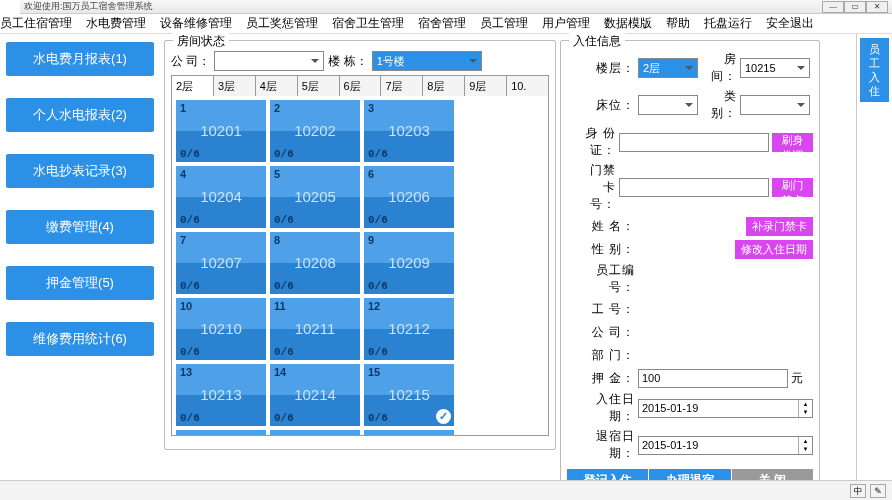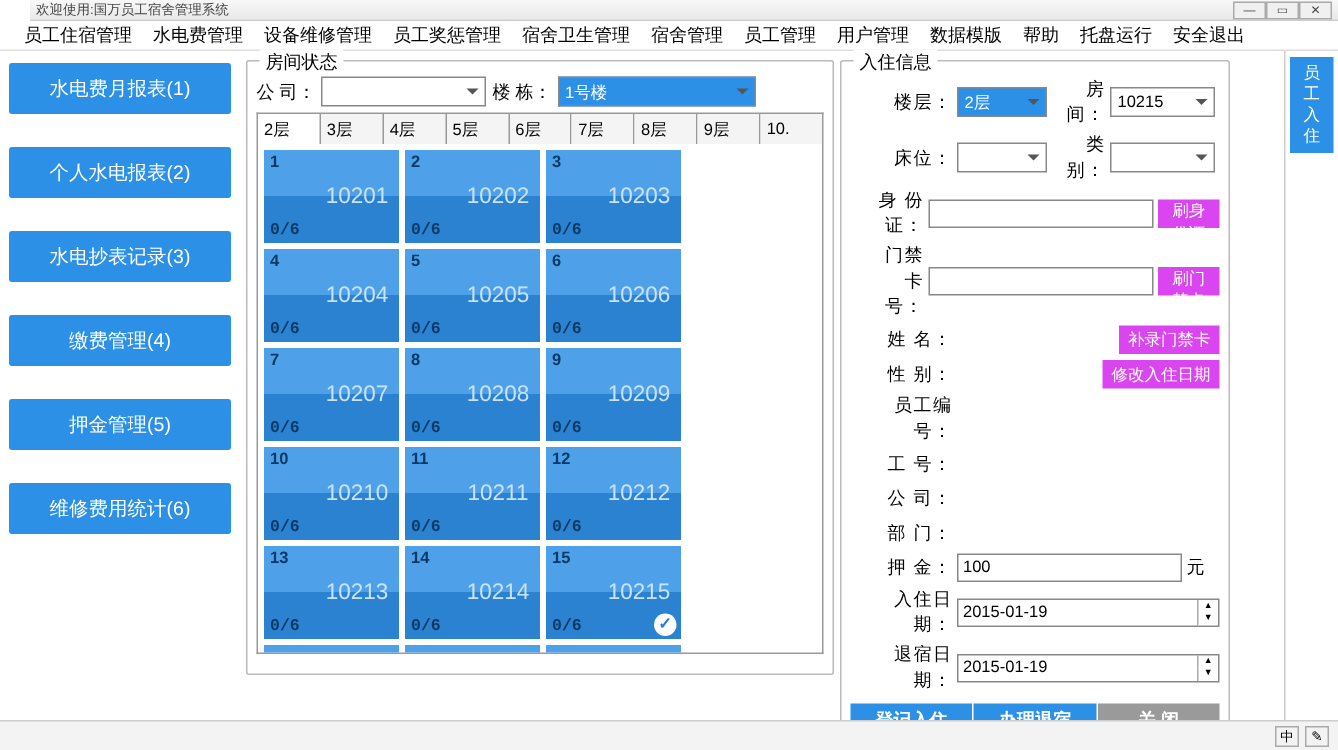--- a/index.html
+++ b/index.html
@@ -2,21 +2,21 @@
 <html><head>
 <meta charset="utf-8">
 <style>
 * { box-sizing: border-box; margin: 0; padding: 0; font-family: "Microsoft YaHei", "SimSun", sans-serif; }
 body { width: 892px; height: 500px; background: #fff; font-size: 12px; position: relative; overflow: hidden; }
 
 .titlebar { height: 14px; background: linear-gradient(#f8f8f8,#e8e8e8); border-bottom: 1px solid #ccc; font-size: 9px; padding: 0 4px; color: #444; display: flex; align-items: center; justify-content: space-between; margin-left: 20px; }
 .titlebar .winbtns { display: flex; gap: 0; }
 .titlebar .winbtn { width: 22px; height: 12px; border: 1px solid #aaa; background: #f0f0f0; font-size: 8px; text-align: center; line-height: 10px; }
 
-.menubar { height: 20px; display: flex; align-items: center; gap: 14px; padding: 0 16px; font-size: 12px; border-bottom: 1px solid #ddd; }
+.menubar { height: 20px; display: flex; align-items: center; gap: 14px; padding: 0 0; font-size: 12px; border-bottom: 1px solid #ddd; }
 .menubar span { cursor: pointer; }
 
 .content { display: flex; height: 446px; }
 
 .leftnav { width: 160px; padding: 8px 6px; display: flex; flex-direction: column; gap: 22px; }
 .navbtn { background: #2b90e6; color: #fff; height: 34px; display: flex; align-items: center; justify-content: center; font-size: 13px; border-radius: 2px; cursor: pointer; }
 
 .centerwrap { flex: 1; padding: 6px 4px 2px 4px; display: flex; gap: 4px; }
 .panel { border: 1px solid #bbb; border-radius: 2px; padding: 4px 6px; position: relative; }
 .panel-title { position: absolute; top: -8px; left: 8px; background: #fff; padding: 0 4px; font-size: 12px; }
@@ -29,21 +29,21 @@
 .combo.hl { background: #2b90e6; color: #fff; }
 
 .floortabs { display: flex; border: 1px solid #999; border-bottom: none; }
 .floortab { flex: 1; height: 20px; border-right: 1px solid #999; font-size: 11px; display: flex; align-items: center; padding-left: 4px; background: #f4f4f4; cursor: pointer; }
 .floortab:last-child { border-right: none; }
 .floortab.active { background: #fff; }
 
 .roomgrid { border: 1px solid #999; border-top: none; padding: 4px; height: 340px; display: flex; flex-wrap: wrap; gap: 4px; align-content: flex-start; overflow: hidden; }
 .roomcard { width: 90px; height: 62px; background: linear-gradient(#4ea1e8 50%, #2b82d0 50%); color: #fff; position: relative; }
 .roomcard .idx { position: absolute; top: 2px; left: 4px; color: #0b3a66; font-size: 11px; font-weight: bold; }
-.roomcard .rno { position: absolute; top: 22px; left: 17px; width: 100%; text-align: center; font-size: 15px; color: #c9e2f8; }
+.roomcard .rno { position: absolute; top: 22px; left: 0; width: 100%; text-align: center; font-size: 15px; color: #c9e2f8; }
 .roomcard .occ { position: absolute; bottom: 2px; left: 4px; color: #0b3a66; font-size: 11px; font-weight: bold; font-family: Liberation Mono, monospace; }
 .roomcard .check { position: absolute; bottom: 2px; right: 3px; width: 15px; height: 15px; border-radius: 50%; background: #fff; color: #2b82d0; font-size: 11px; text-align: center; line-height: 15px; font-weight: bold; }
 .roomcard.half { height: 30px; background: linear-gradient(#4ea1e8 50%, #2b82d0 50%); }
 
 .infopanel { width: 260px; height: 489px; }
 .infogrid { margin-top: 6px; display: flex; flex-direction: column; gap: 3px; }
 .row { display: flex; align-items: center; gap: 3px; min-height: 20px; margin-left: 12px; }
 .row label { width: 56px; text-align: right; font-size: 12px; letter-spacing: 1px; }
 .txtinput { flex: 1; height: 19px; border: 1px solid #888; background: #fff; padding: 0 3px; font-size: 11px; }
 .smallbtn { background: #d946ef; color: #fff; border: none; height: 19px; padding: 0 6px; font-size: 11px; cursor: pointer; font-family: Liberation Mono, monospace; }
@@ -103,21 +103,21 @@
 
   <div class="centerwrap">
     <div class="panel roompanel">
       <div class="panel-title">房间状态</div>
       <div class="roomheader">
         <label>公 司：</label>
         <div class="combo" style="width:110px">
             <span></span>
           </div>
         <label>楼 栋：</label>
-        <div class="combo hl" style="width:132px">
+        <div class="combo hl" style="width:110px">
             <span>1号楼</span>
           </div>
       </div>
       <div class="floortabs">
         <div class="floortab active">2层</div>
         <div class="floortab">3层</div>
         <div class="floortab">4层</div>
         <div class="floortab">5层</div>
         <div class="floortab">6层</div>
         <div class="floortab">7层</div>

